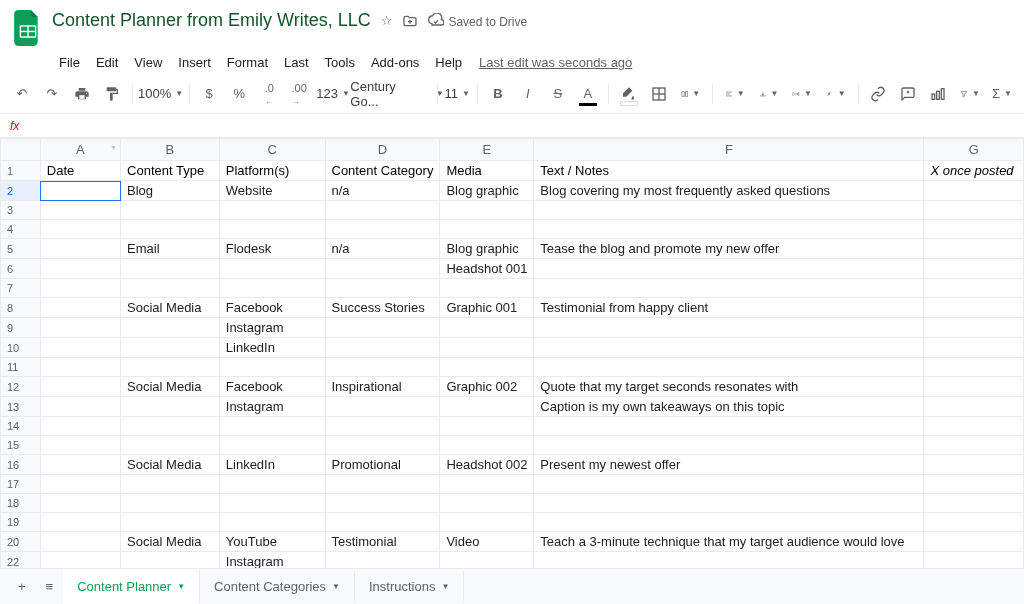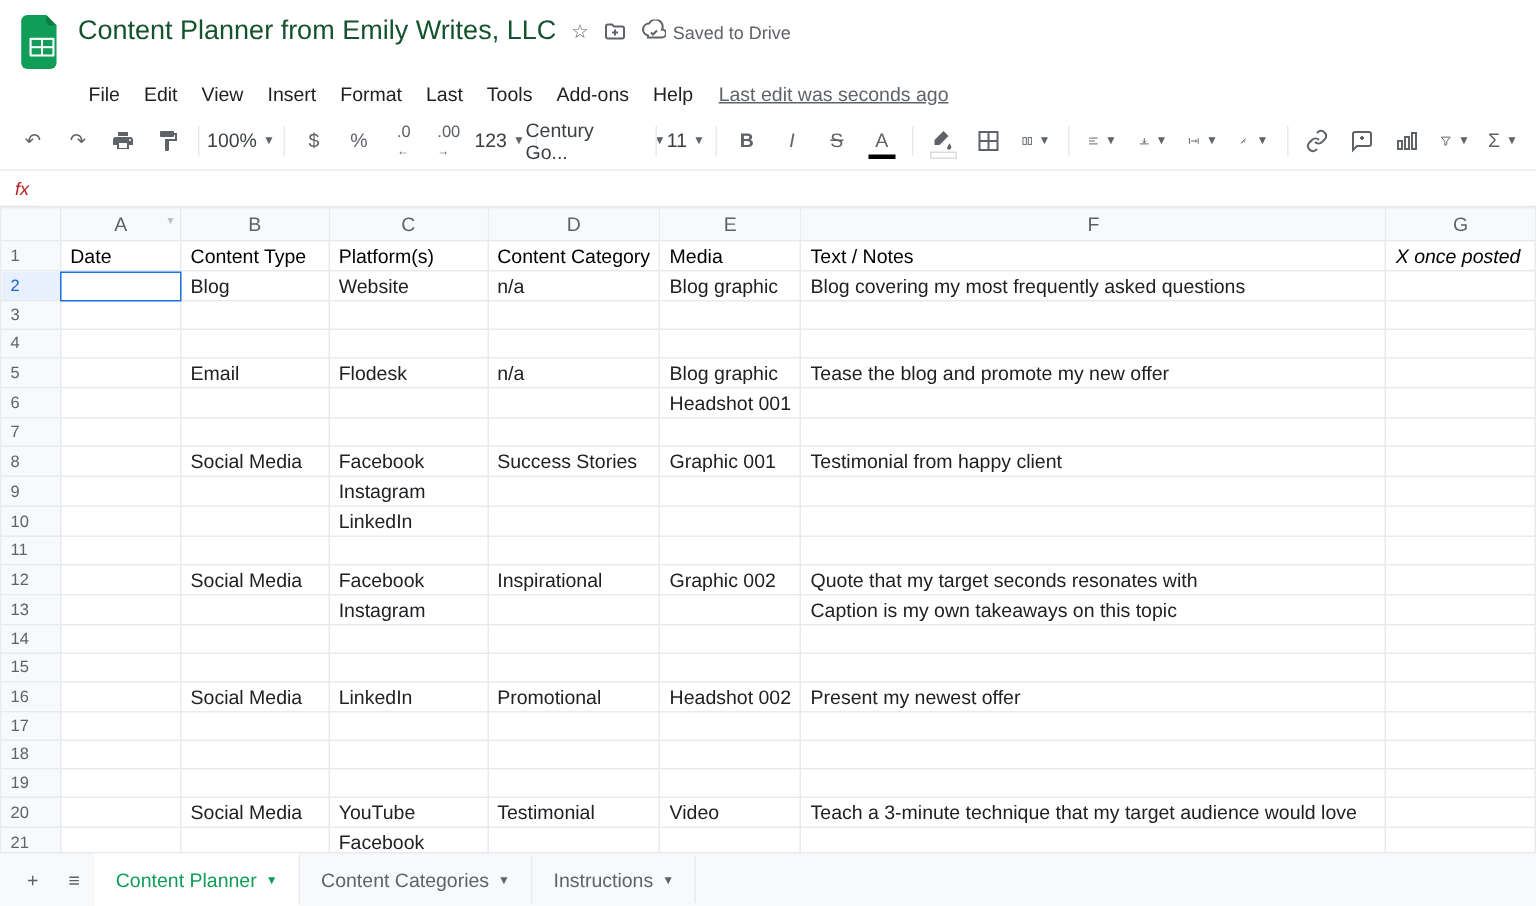--- a/index.html
+++ b/index.html
@@ -531,30 +531,20 @@
           <th class="row-num">20</th>
           <td class="cell-content"></td>
           <td class="cell-content">Social Media</td>
           <td class="cell-content">YouTube</td>
           <td class="cell-content">Testimonial</td>
           <td class="cell-content">Video</td>
           <td class="cell-content">Teach a 3-minute technique that my target audience would love</td>
           <td class="cell-content"></td>
         </tr>
         <tr class="data-row">
-          <th class="row-num">21</th>
-          <td class="cell-content"></td>
-          <td class="cell-content"></td>
-          <td class="cell-content">Facebook</td>
-          <td class="cell-content"></td>
-          <td class="cell-content"></td>
-          <td class="cell-content"></td>
-          <td class="cell-content"></td>
-        </tr>
-        <tr class="data-row">
           <th class="row-num">22</th>
           <td class="cell-content"></td>
           <td class="cell-content"></td>
           <td class="cell-content">Instagram</td>
           <td class="cell-content"></td>
           <td class="cell-content"></td>
           <td class="cell-content"></td>
           <td class="cell-content"></td>
         </tr>
       </tbody>

